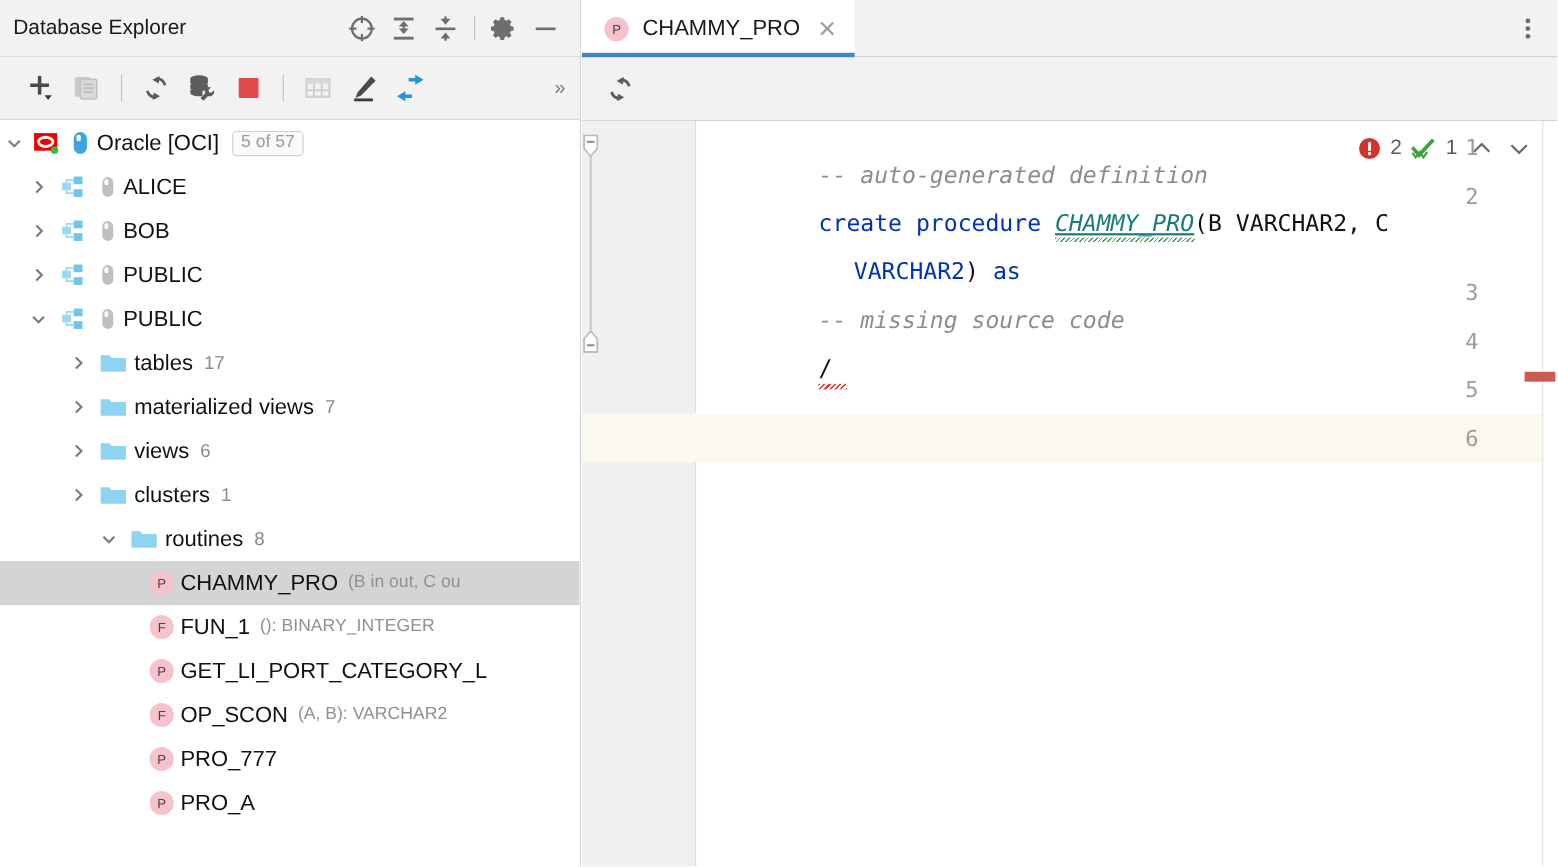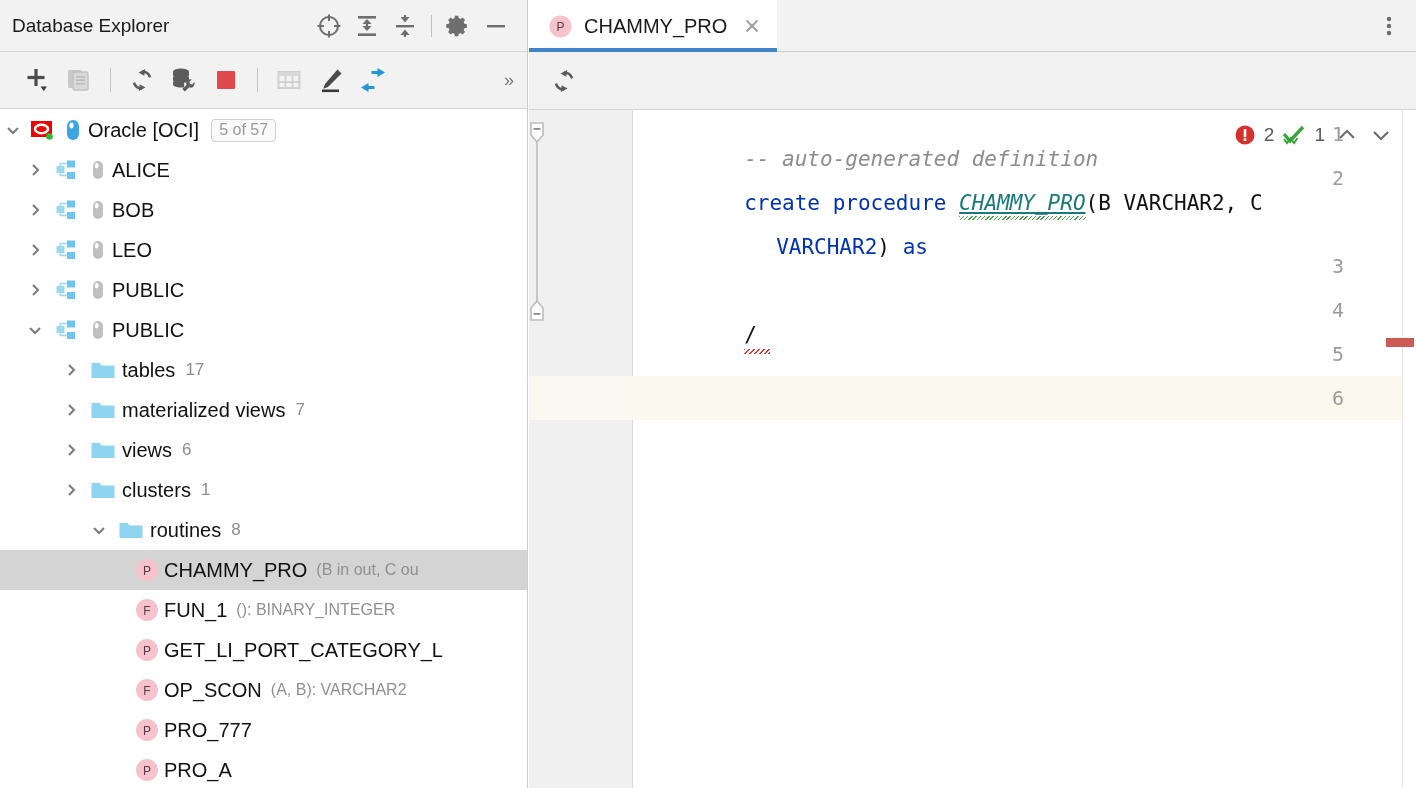--- a/index.html
+++ b/index.html
@@ -430,68 +430,45 @@
                 <path d="M6.5 8 V5.5 H13" fill="none" stroke="#9bd9f2" stroke-width="1.6"></path>
                 <path d="M6.5 15 V17.5 H13" fill="none" stroke="#9bd9f2" stroke-width="1.6"></path>
               </svg>
             </div>
             <div class="ico" style="width:28px">
               <svg width="18" height="22" viewBox="0 0 18 22">
                 <rect x="4" y="2" width="10" height="18" rx="5" fill="#c0c0c0"></rect>
                 <rect x="6" y="4" width="3.4" height="5.4" rx="1.7" fill="#ffffff"></rect>
               </svg>
             </div>
-            <span class="node-label">LEO</span>
+            <span class="node-label">PUBLIC</span>
           </div>
           <div class="tree-row" style="padding-left: 22px;">
             <div class="arrow">
               <svg width="16" height="16" viewBox="0 0 16 16">
-                <path d="M6 3 L11 8 L6 13" fill="none" stroke="#7b7b7b" stroke-width="2"></path>
+                <path d="M3 6 L8 11 L13 6" fill="none" stroke="#7b7b7b" stroke-width="2"></path>
               </svg>
             </div>
             <div class="ico" style="width:36px">
               <svg width="24" height="24" viewBox="0 0 24 24">
                 <rect x="13" y="2.5" width="8" height="7" fill="#6fc6ea"></rect>
                 <rect x="2.5" y="8" width="8" height="7" fill="#9bd9f2"></rect>
                 <rect x="13" y="14" width="8" height="7" fill="#6fc6ea"></rect>
                 <path d="M6.5 8 V5.5 H13" fill="none" stroke="#9bd9f2" stroke-width="1.6"></path>
                 <path d="M6.5 15 V17.5 H13" fill="none" stroke="#9bd9f2" stroke-width="1.6"></path>
               </svg>
             </div>
             <div class="ico" style="width:28px">
               <svg width="18" height="22" viewBox="0 0 18 22">
                 <rect x="4" y="2" width="10" height="18" rx="5" fill="#c0c0c0"></rect>
                 <rect x="6" y="4" width="3.4" height="5.4" rx="1.7" fill="#ffffff"></rect>
               </svg>
             </div>
             <span class="node-label">PUBLIC</span>
           </div>
-          <div class="tree-row" style="padding-left: 22px;">
-            <div class="arrow">
-              <svg width="16" height="16" viewBox="0 0 16 16">
-                <path d="M3 6 L8 11 L13 6" fill="none" stroke="#7b7b7b" stroke-width="2"></path>
-              </svg>
-            </div>
-            <div class="ico" style="width:36px">
-              <svg width="24" height="24" viewBox="0 0 24 24">
-                <rect x="13" y="2.5" width="8" height="7" fill="#6fc6ea"></rect>
-                <rect x="2.5" y="8" width="8" height="7" fill="#9bd9f2"></rect>
-                <rect x="13" y="14" width="8" height="7" fill="#6fc6ea"></rect>
-                <path d="M6.5 8 V5.5 H13" fill="none" stroke="#9bd9f2" stroke-width="1.6"></path>
-                <path d="M6.5 15 V17.5 H13" fill="none" stroke="#9bd9f2" stroke-width="1.6"></path>
-              </svg>
-            </div>
-            <div class="ico" style="width:28px">
-              <svg width="18" height="22" viewBox="0 0 18 22">
-                <rect x="4" y="2" width="10" height="18" rx="5" fill="#c0c0c0"></rect>
-                <rect x="6" y="4" width="3.4" height="5.4" rx="1.7" fill="#ffffff"></rect>
-              </svg>
-            </div>
-            <span class="node-label">PUBLIC</span>
-          </div>
         </div>
 
       <div id="folder-rows">
           <div class="tree-row" style="padding-left: 58px;">
             <div class="arrow">
               <svg width="16" height="16" viewBox="0 0 16 16">
                 <path d="M6 3 L11 8 L6 13" fill="none" stroke="#7b7b7b" stroke-width="2"></path>
               </svg>
             </div>
             <div class="ico" style="width:38px">
@@ -694,20 +671,23 @@
       </div>
 
       <div class="code-line" style="top:54px">
         <span class="kw">create procedure</span><span class="plain"> </span><span class="ident squig-green">CHAMMY_PRO</span><span class="plain">(B VARCHAR2, C</span>
       </div>
 
       <div class="code-line" style="top:98px; left:146px">
         <span class="kw">VARCHAR2</span><span class="plain">)</span><span class="plain"> </span><span class="kw">as</span>
       </div>
 
+      <div class="code-line" style="top:142px">
+        <span class="cmt">-- missing source code</span>
+      </div>
 
       <div class="code-line" style="top:186px">
         <span class="plain squig-red">/</span>
       </div>
 
       <div id="inspection-widget">
         <span class="ico">
           <svg width="24" height="24" viewBox="0 0 24 24">
             <circle cx="12" cy="12" r="9.5" fill="#d5322c"></circle>
             <rect x="10.7" y="6.2" width="2.6" height="8" fill="#ffffff"></rect>

